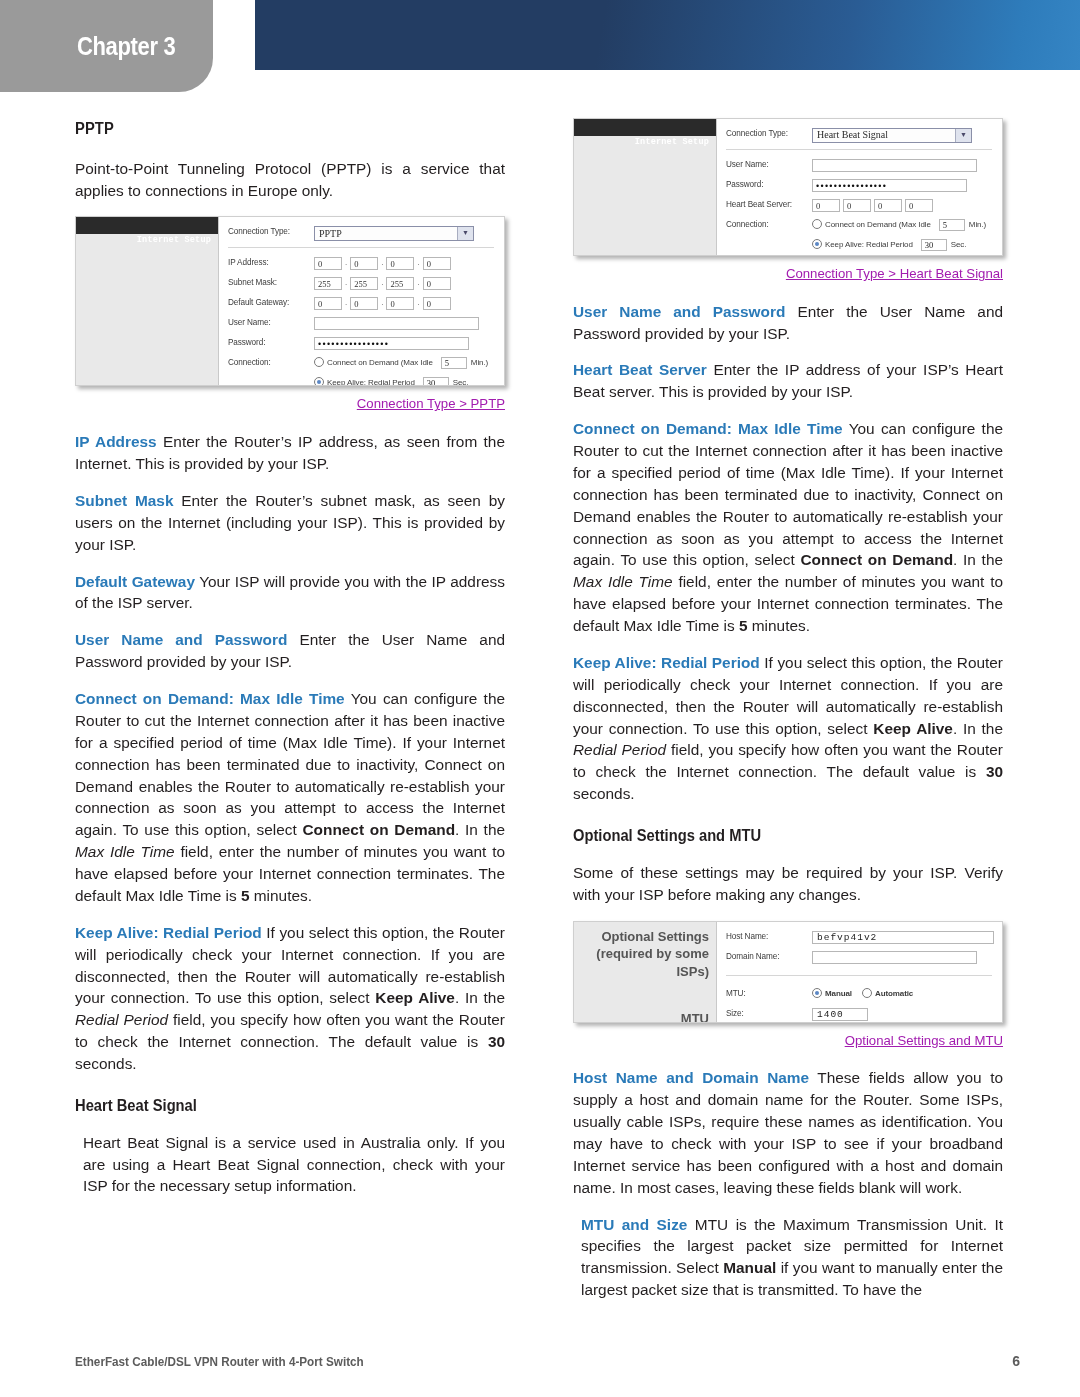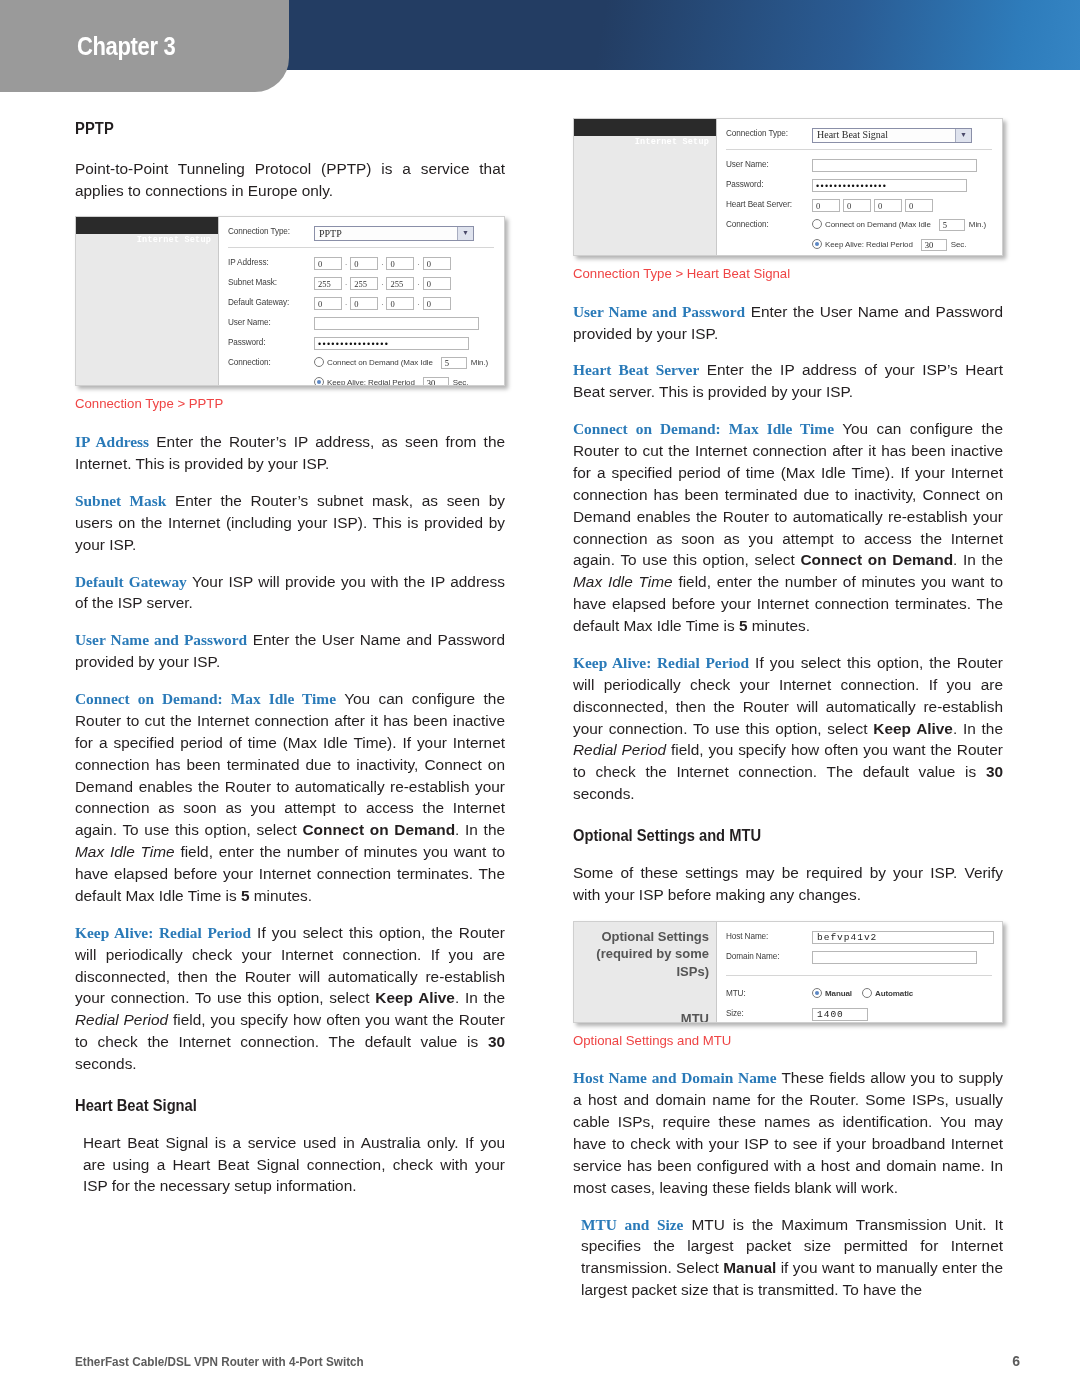--- a/index.html
+++ b/index.html
@@ -11,21 +11,21 @@
     position: relative;
     font-family: "Liberation Sans", sans-serif;
     color: #231f20;
     overflow: hidden;
   }
 
   
   .header { position: absolute; top: 0; left: 0; width: 1080px; height: 92px; }
   .chapter-tab {
     position: absolute; top: 0; left: 0;
-    width: 289px; height: 92px;
+    width: 213px; height: 92px;
     background: #9a9a9a;
     border-bottom-right-radius: 34px;
     z-index: 3;
   }
   .chapter-tab-label {
     position: absolute; left: 77px; top: 32px;
     color: #ffffff;
     font-size: 25px;
     font-weight: bold;
     letter-spacing: -0.4px;
@@ -80,21 +80,21 @@
     font-family: "Liberation Sans Narrow", "Liberation Sans", sans-serif;
     transform: scaleX(0.92);
     transform-origin: left center;
   }
   p.body {
     margin: 0 0 15px 0;
     text-align: justify;
     hyphens: none;
   }
   p.body.last { margin-bottom: 0; margin-left: 8px; }
-  .runin { color: #2a7ab8; font-weight: bold; font-family: Liberation Serif, serif; }
+  .runin { color: #2a7ab8; font-weight: bold; }
   .b { font-weight: bold; }
   .i { font-style: italic; margin-top: 38px; }
 
   
   .figure { margin: 0 0 4px 0; }
   .shot {
     position: relative;
     background: #ffffff;
     border: 1px solid #cfcfcf;
     box-shadow: 3px 3px 4px rgba(0,0,0,0.30);
@@ -197,24 +197,25 @@
     font-family: "Liberation Serif", serif;
   }
   .mono-in {
     height: 13px; border: 1px solid #b7b7b7; background: #fff;
     font-size: 9.5px; color: #1c1c1c;
     padding-left: 4px; box-sizing: border-box;
     font-family: "Liberation Mono", monospace;
     line-height: 12px; letter-spacing: 1px;
   }
   .caption {
-    text-align: left;
+    text-align: right;
     font-size: 13.2px;
-    color: #ef4444;
+    color: #a21caf;
     margin: 9px 0 17px 0;
+    text-decoration: underline;
   }
 
   
   .footer {
     position: absolute; left: 75px; right: 60px; bottom: 28px;
     display: flex; justify-content: space-between; align-items: baseline; gap: 24px;
   }
   .footer-text {
     font-size: 12.6px; font-weight: bold; color: #5c5c5c;
     font-family: "Liberation Sans Narrow", "Liberation Sans", sans-serif;

